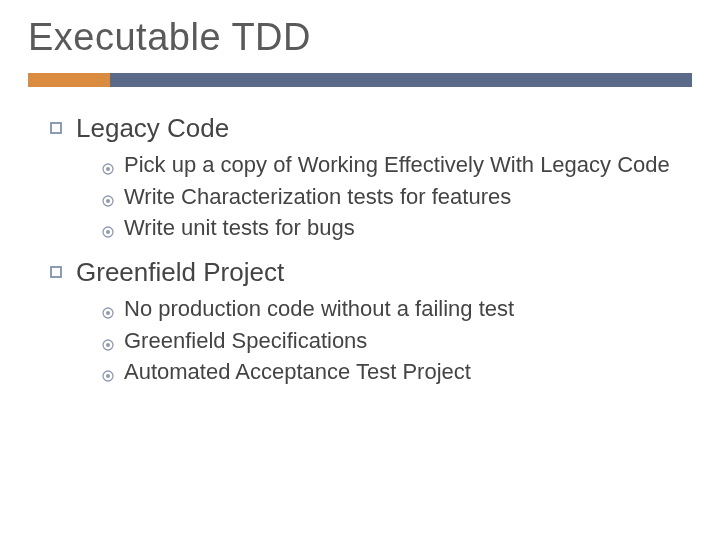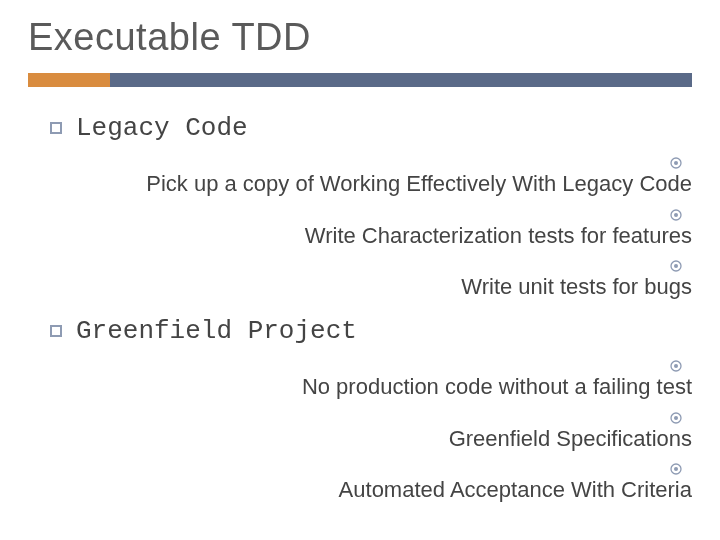--- a/index.html
+++ b/index.html
@@ -3,26 +3,26 @@
 <meta charset="utf-8">
 <style>
   * { margin: 0; padding: 0; box-sizing: border-box; }
   html, body { width: 720px; height: 540px; background: #ffffff; font-family: Arial, Helvetica, sans-serif; color: #3f3f3f; }
   .slide { width: 720px; height: 540px; position: relative; padding: 16px 28px 20px 28px; }
   .title { font-size: 38px; color: #5a5a5a; font-weight: 400; letter-spacing: 0.5px; }
   .rule { margin-top: 14px; height: 14px; width: 100%; display: flex; }
   .rule .accent { width: 82px; background: #d98c3f; height: 100%; }
   .rule .rest { flex: 1; background: #5a6a88; height: 100%; }
   .content { margin-top: 26px; padding-left: 22px; }
-  .l1 { margin-top: 10px; display: flex; align-items: flex-start; font-family: Liberation Mono, monospace; }
+  .l1 { margin-top: 10px; display: flex; align-items: flex-start; }
   .l1:first-child { margin-top: 8px; }
   .l1 .bullet-sq { width: 12px; height: 12px; border: 2px solid #8e9bb3; margin-top: 9px; margin-right: 14px; flex-shrink: 0; }
   .l1 .label { font-size: 26px; color: #444; }
   .l2-group { margin-top: 6px; margin-bottom: 14px; padding-left: 52px; }
-  .l2 { display: flex; align-items: flex-end; margin-top: 2px; flex-direction: column; }
+  .l2 { display: flex; align-items: center; margin-top: 2px; }
   .l2 .bullet-dot { width: 12px; height: 12px; margin-top: 8px; margin-right: 10px; flex-shrink: 0; }
   .l2 .bullet-dot svg { display: block; }
   .l2 .text { font-size: 22px; color: #444; line-height: 1.35; }
 </style>
 </head>
 <body>
 
 <div class="slide">
   <div class="title">Executable TDD</div>
   <div class="rule">
@@ -89,18 +89,18 @@
           </span>
         <span class="text">Greenfield Specifications</span>
       </div>
       <div class="l2">
         <span class="bullet-dot">
             <svg width="12" height="12" viewBox="0 0 12 12">
               <circle cx="6" cy="6" r="5" fill="none" stroke="#8e9bb3" stroke-width="1.3"></circle>
               <circle cx="6" cy="6" r="2" fill="#8e9bb3"></circle>
             </svg>
           </span>
-        <span class="text">Automated Acceptance With Criteria</span>
+        <span class="text">Automated Acceptance Test Project</span>
       </div>
     </div>
 
   </div>
 </div>
 
 </body></html>

